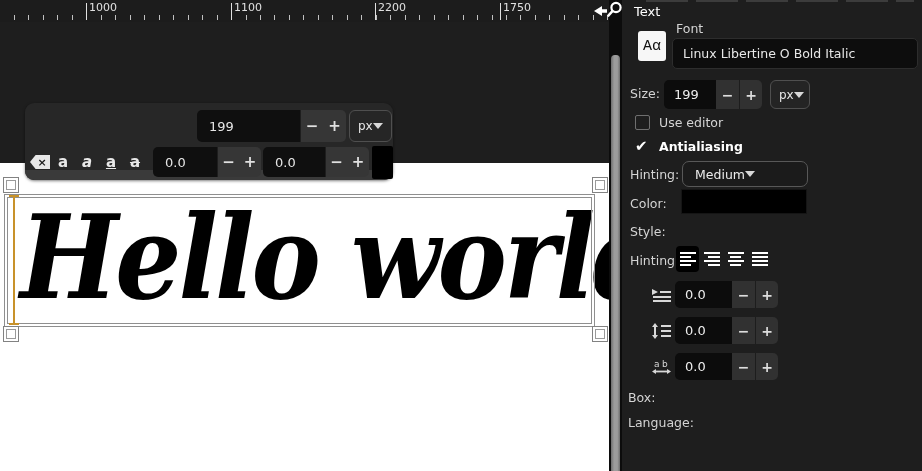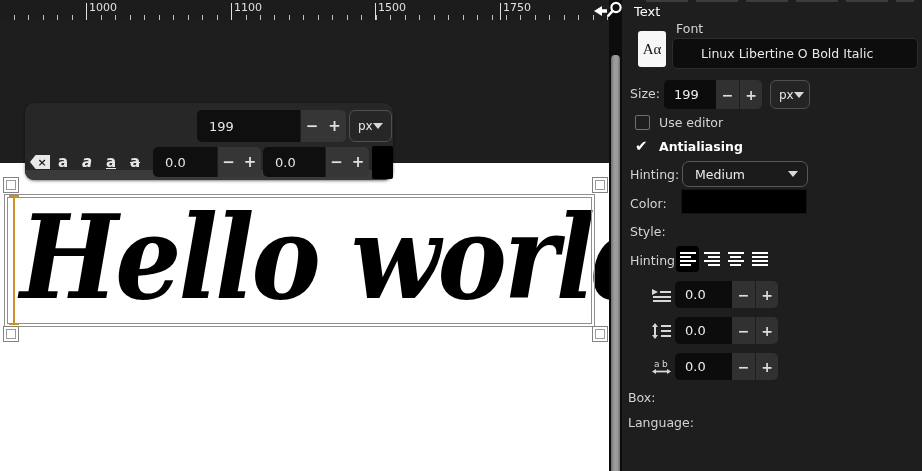--- a/index.html
+++ b/index.html
@@ -94,33 +94,33 @@
   
   #panel { position:absolute; left:622px; top:0; width:300px; height:471px; background:#1e1e1e; }
   #panel::before {
     content:""; position:absolute; left:24px; right:8px; top:0; height:2px;
     background:repeating-linear-gradient(90deg,#3c3c3c 0 42px,transparent 42px 50px);
   }
   .p-label { position:absolute; font-size:12.5px; color:#d4d4d4; white-space:nowrap; }
   .p-title { font-weight:normal; color:#ffffff; font-size:13px; }
   .p-field {
     position:absolute; background:#0d0d0d; border:1px solid #2d2d2d; border-radius:5px;
-    color:#e8e8e8; font-size:12.5px; display:flex; align-items:center; padding-left:28px;
+    color:#e8e8e8; font-size:12.5px; display:flex; align-items:center; padding-left:10px;
   }
   .p-spin { position:absolute; display:flex; border-radius:5px; overflow:hidden; height:27px; }
   .p-spin .val {
     background:#0c0c0c; color:#eee; font-size:13px; display:flex; align-items:center; padding-left:10px;
   }
   .p-spin .b {
     background:#313131; color:#ddd; width:23px; display:flex; align-items:center; justify-content:center;
     font-size:14px; font-weight:bold;
   }
   .p-spin .b + .b { border-left:1px solid #1d1d1d; }
   .p-dd {
-    position:absolute; display:flex; align-items:center; justify-content:space-between;
+    position:absolute; display:flex; align-items:center; justify-content:flex-start;
     background:#1b1b1b; border:1px solid #585858; border-radius:7px; color:#ececec;
     font-size:12.5px; padding:0 9px 0 12px;
   }
   .checkbox {
     position:absolute; width:15px; height:15px; border:1.5px solid #6f6f6f; border-radius:2px;
     background:transparent;
   }
   .checkbox.checked { border-color:transparent; }
   .checkbox.checked::after {
     content:"✔"; position:absolute; left:-1px; top:-3px; color:#fff; font-size:15px;
@@ -129,41 +129,41 @@
     position:absolute; width:23px; height:26px; border-radius:4px; display:flex;
     align-items:center; justify-content:center;
   }
   .jbtn.sel { background:#000; }
   .jbars { width:16px; display:flex; flex-direction:column; gap:2px; }
   .jbars.right { align-items:flex-end; } .jbars.center { align-items:center; }
   .jbar { height:2px; background:#fff; width:100%; }
   .jbar.short { width:70%; }
   .row-icon { position:absolute; width:20px; height:16px; }
   #aa-btn {
-    position:absolute; left:16px; top:31px; width:28px; height:36px; background:#f7f7f7;
-    border-radius:3px; color:#111; font-family:Liberation Serif, serif; font-size:15px;
+    position:absolute; left:16px; top:31px; width:28px; height:30px; background:#f7f7f7;
+    border-radius:3px; color:#111; font-family:Liberation Mono, monospace; font-size:15px;
     display:flex; align-items:center; justify-content:center;
   }
   #color-swatch { position:absolute; left:60px; top:190px; width:124px; height:23px; background:#000; outline:1px solid #151515; }
 </style>
 </head>
 <body>
 
 <div id="app">
 
   <div id="ruler">
     <div class="minor-ticks"></div>
     <div class="major-tick" style="left:86px">
         <span>1000</span>
       </div>
     <div class="major-tick" style="left:231px">
         <span>1100</span>
       </div>
     <div class="major-tick" style="left:375px">
-        <span>1500</span>
+        <span>2200</span>
       </div>
     <div class="major-tick" style="left:500px">
         <span>1750</span>
       </div>
   </div>
 
   <div id="canvas-dark"></div>
   <div id="canvas-white"></div>
 
   <div id="hello-text" style="color: rgb(0, 0, 0);">Hello world</div>

